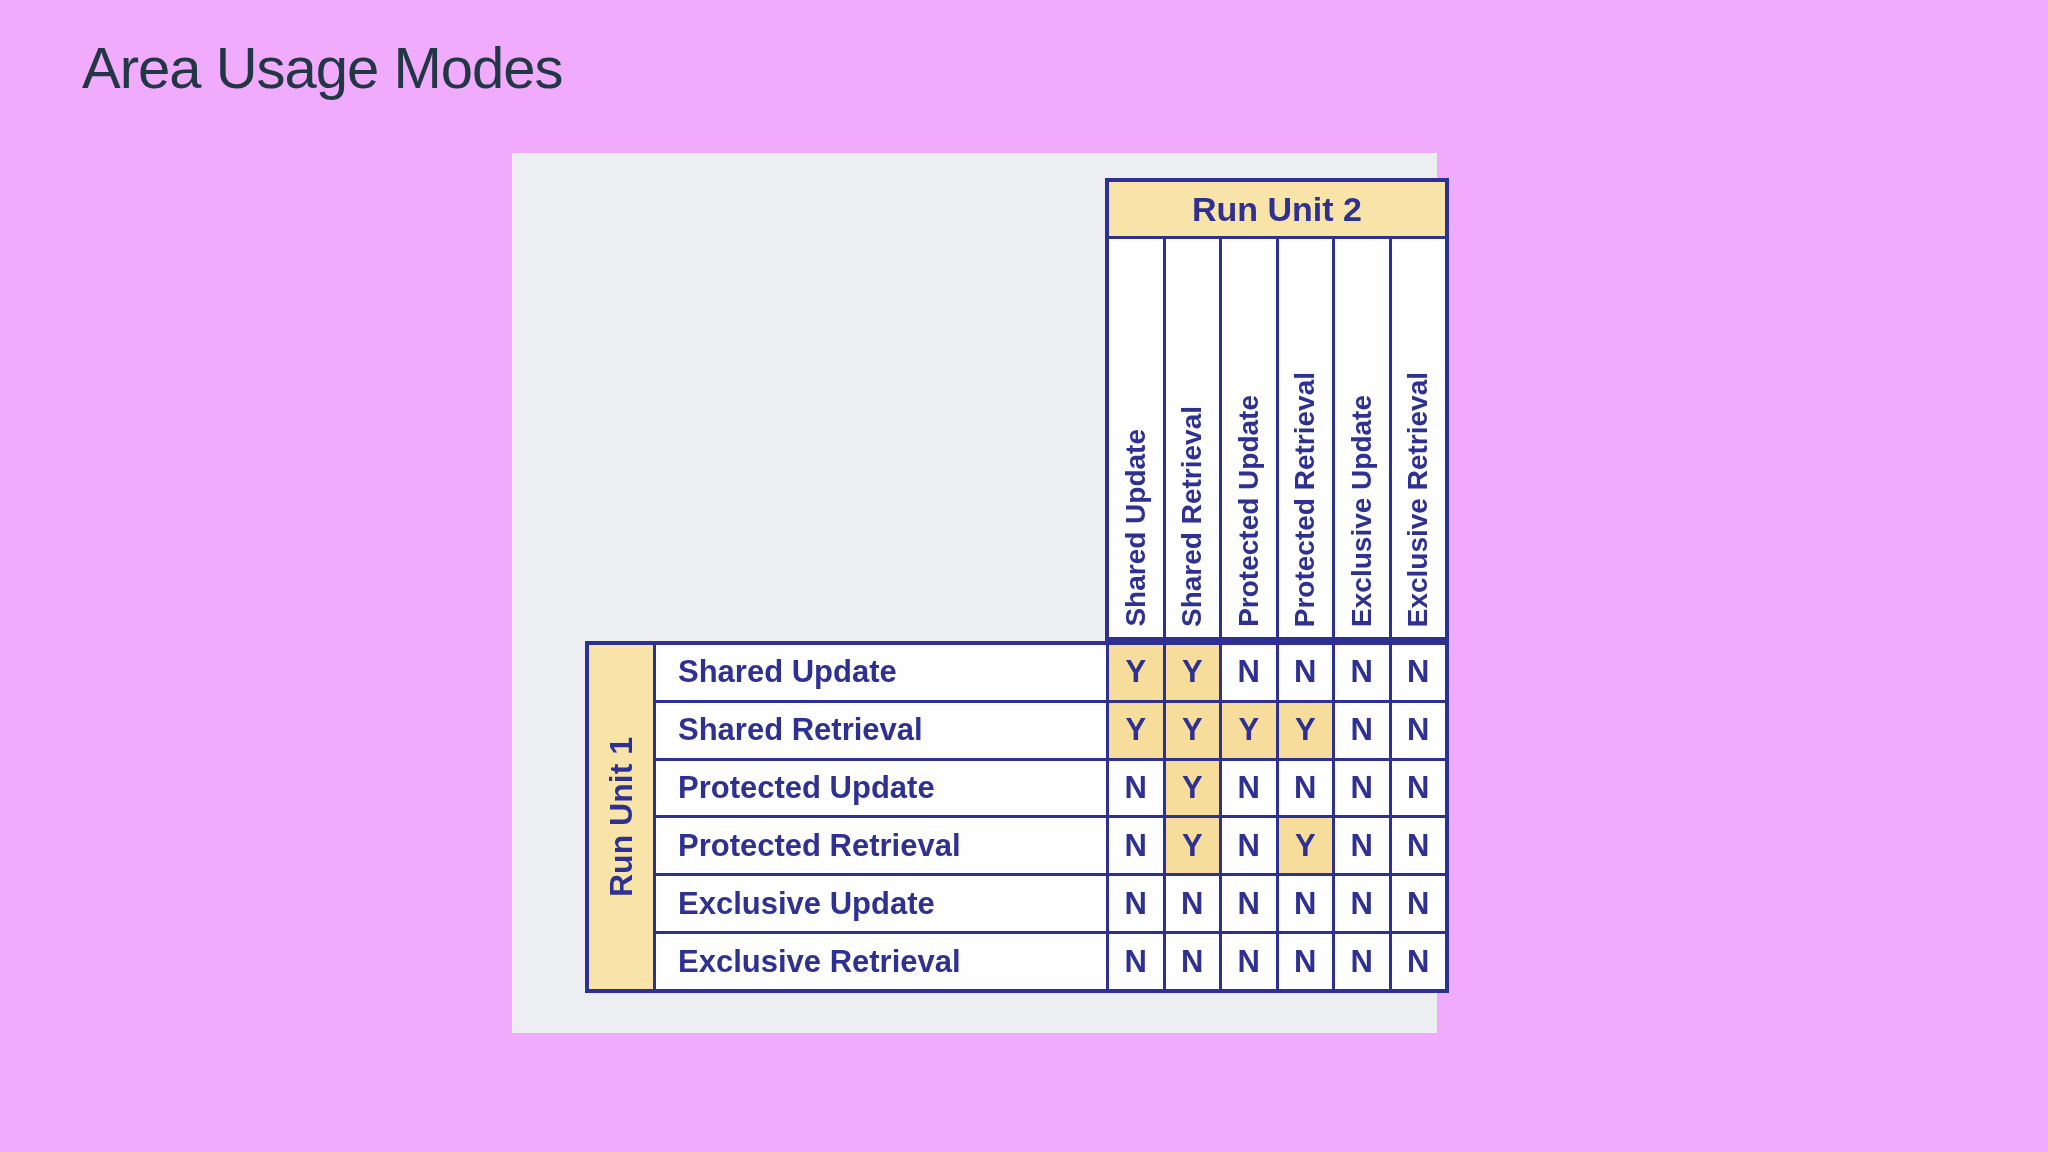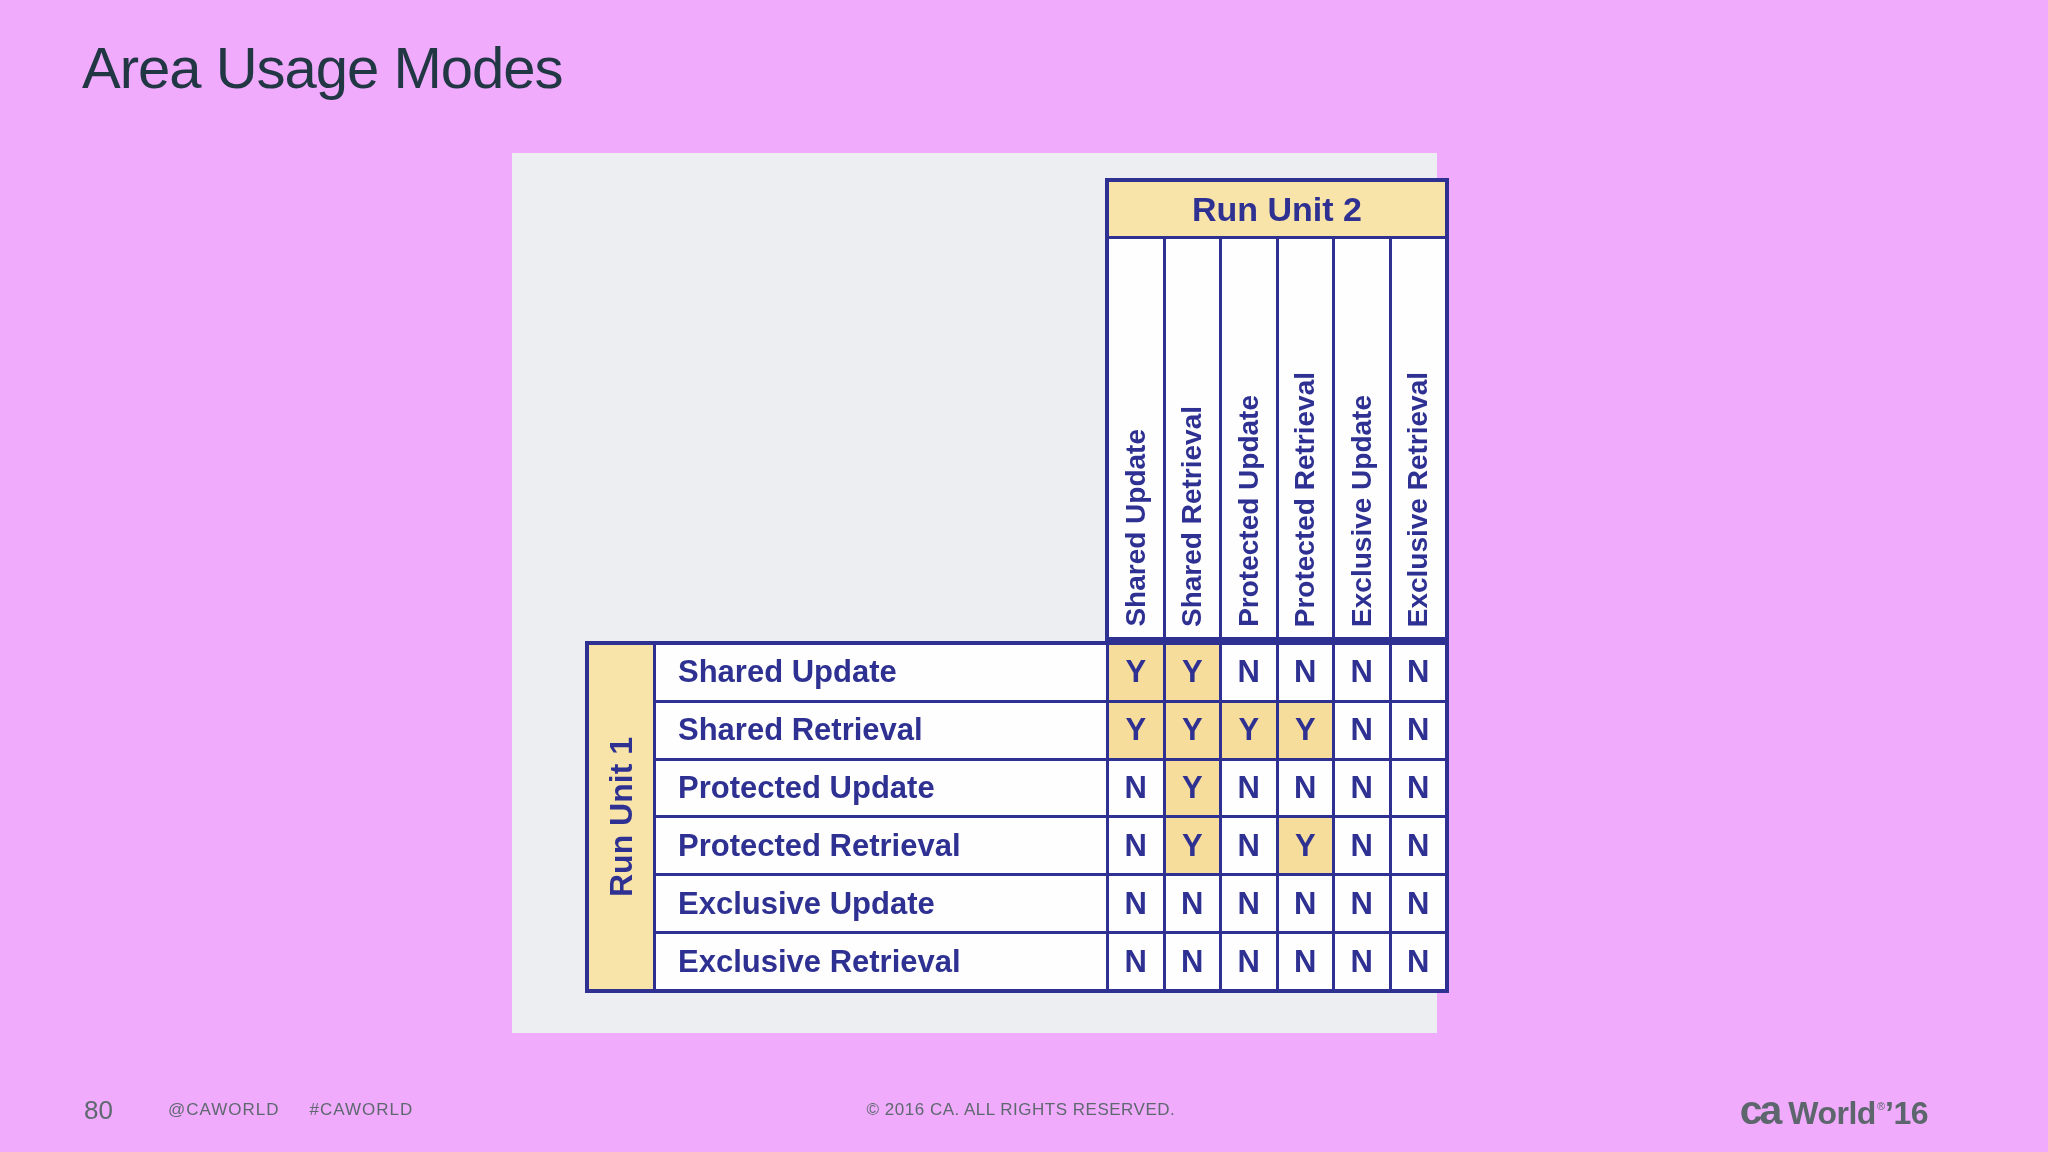--- a/index.html
+++ b/index.html
@@ -179,28 +179,14 @@
         <div class="datacell" style="grid-area: 6 / 3;">N</div>
         <div class="datacell" style="grid-area: 6 / 4;">N</div>
         <div class="datacell" style="grid-area: 6 / 5;">N</div>
         <div class="datacell" style="grid-area: 6 / 6;">N</div>
         <div class="datacell" style="grid-area: 6 / 7;">N</div>
         <div class="datacell" style="grid-area: 6 / 8;">N</div>
       </div>
 
   </div>
 
-  <div class="footer">
-    <div class="pagenum">80</div>
-    <div class="social">
-      <span>@CAWORLD</span>
-      <span>#CAWORLD</span>
-    </div>
-    <div class="copyright">© 2016 CA. ALL RIGHTS RESERVED.</div>
-    <div class="logo">
-      <span class="logo-ca">ca</span>
-      <span class="logo-world">World</span>
-      <span class="logo-reg">®</span>
-      <span class="logo-year">’16</span>
-    </div>
-  </div>
 
 </div>
 
 </body></html>

